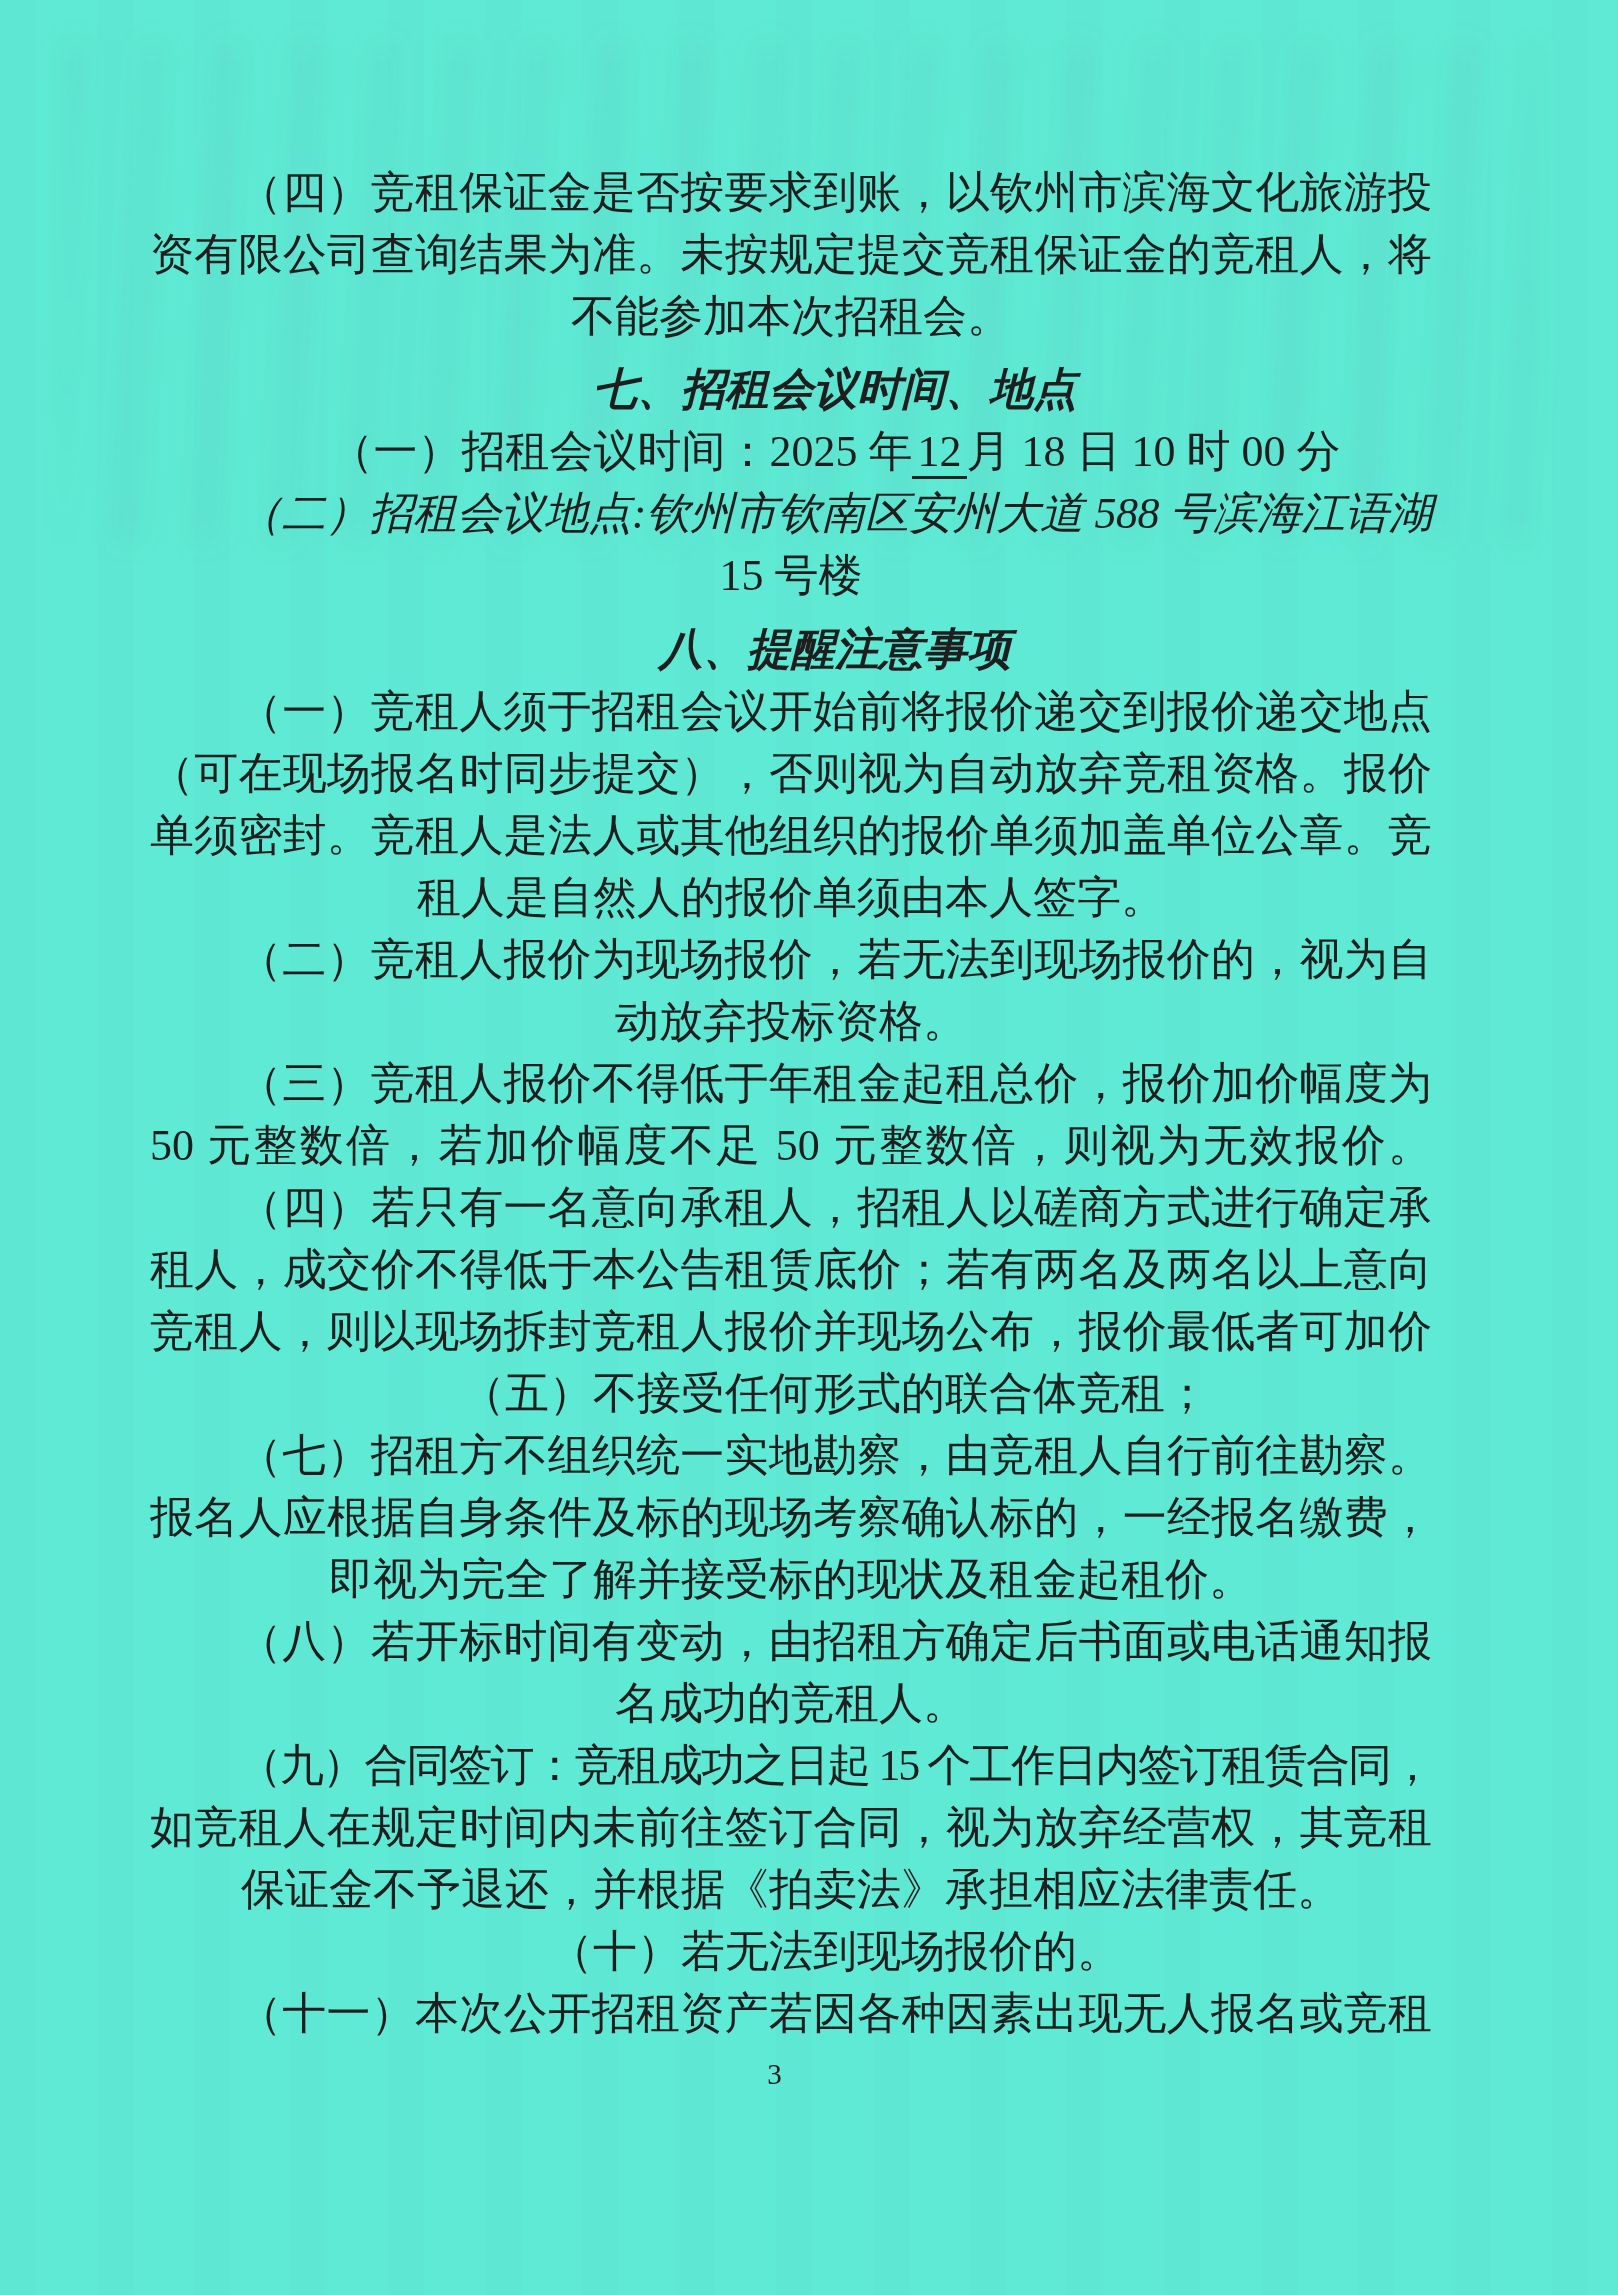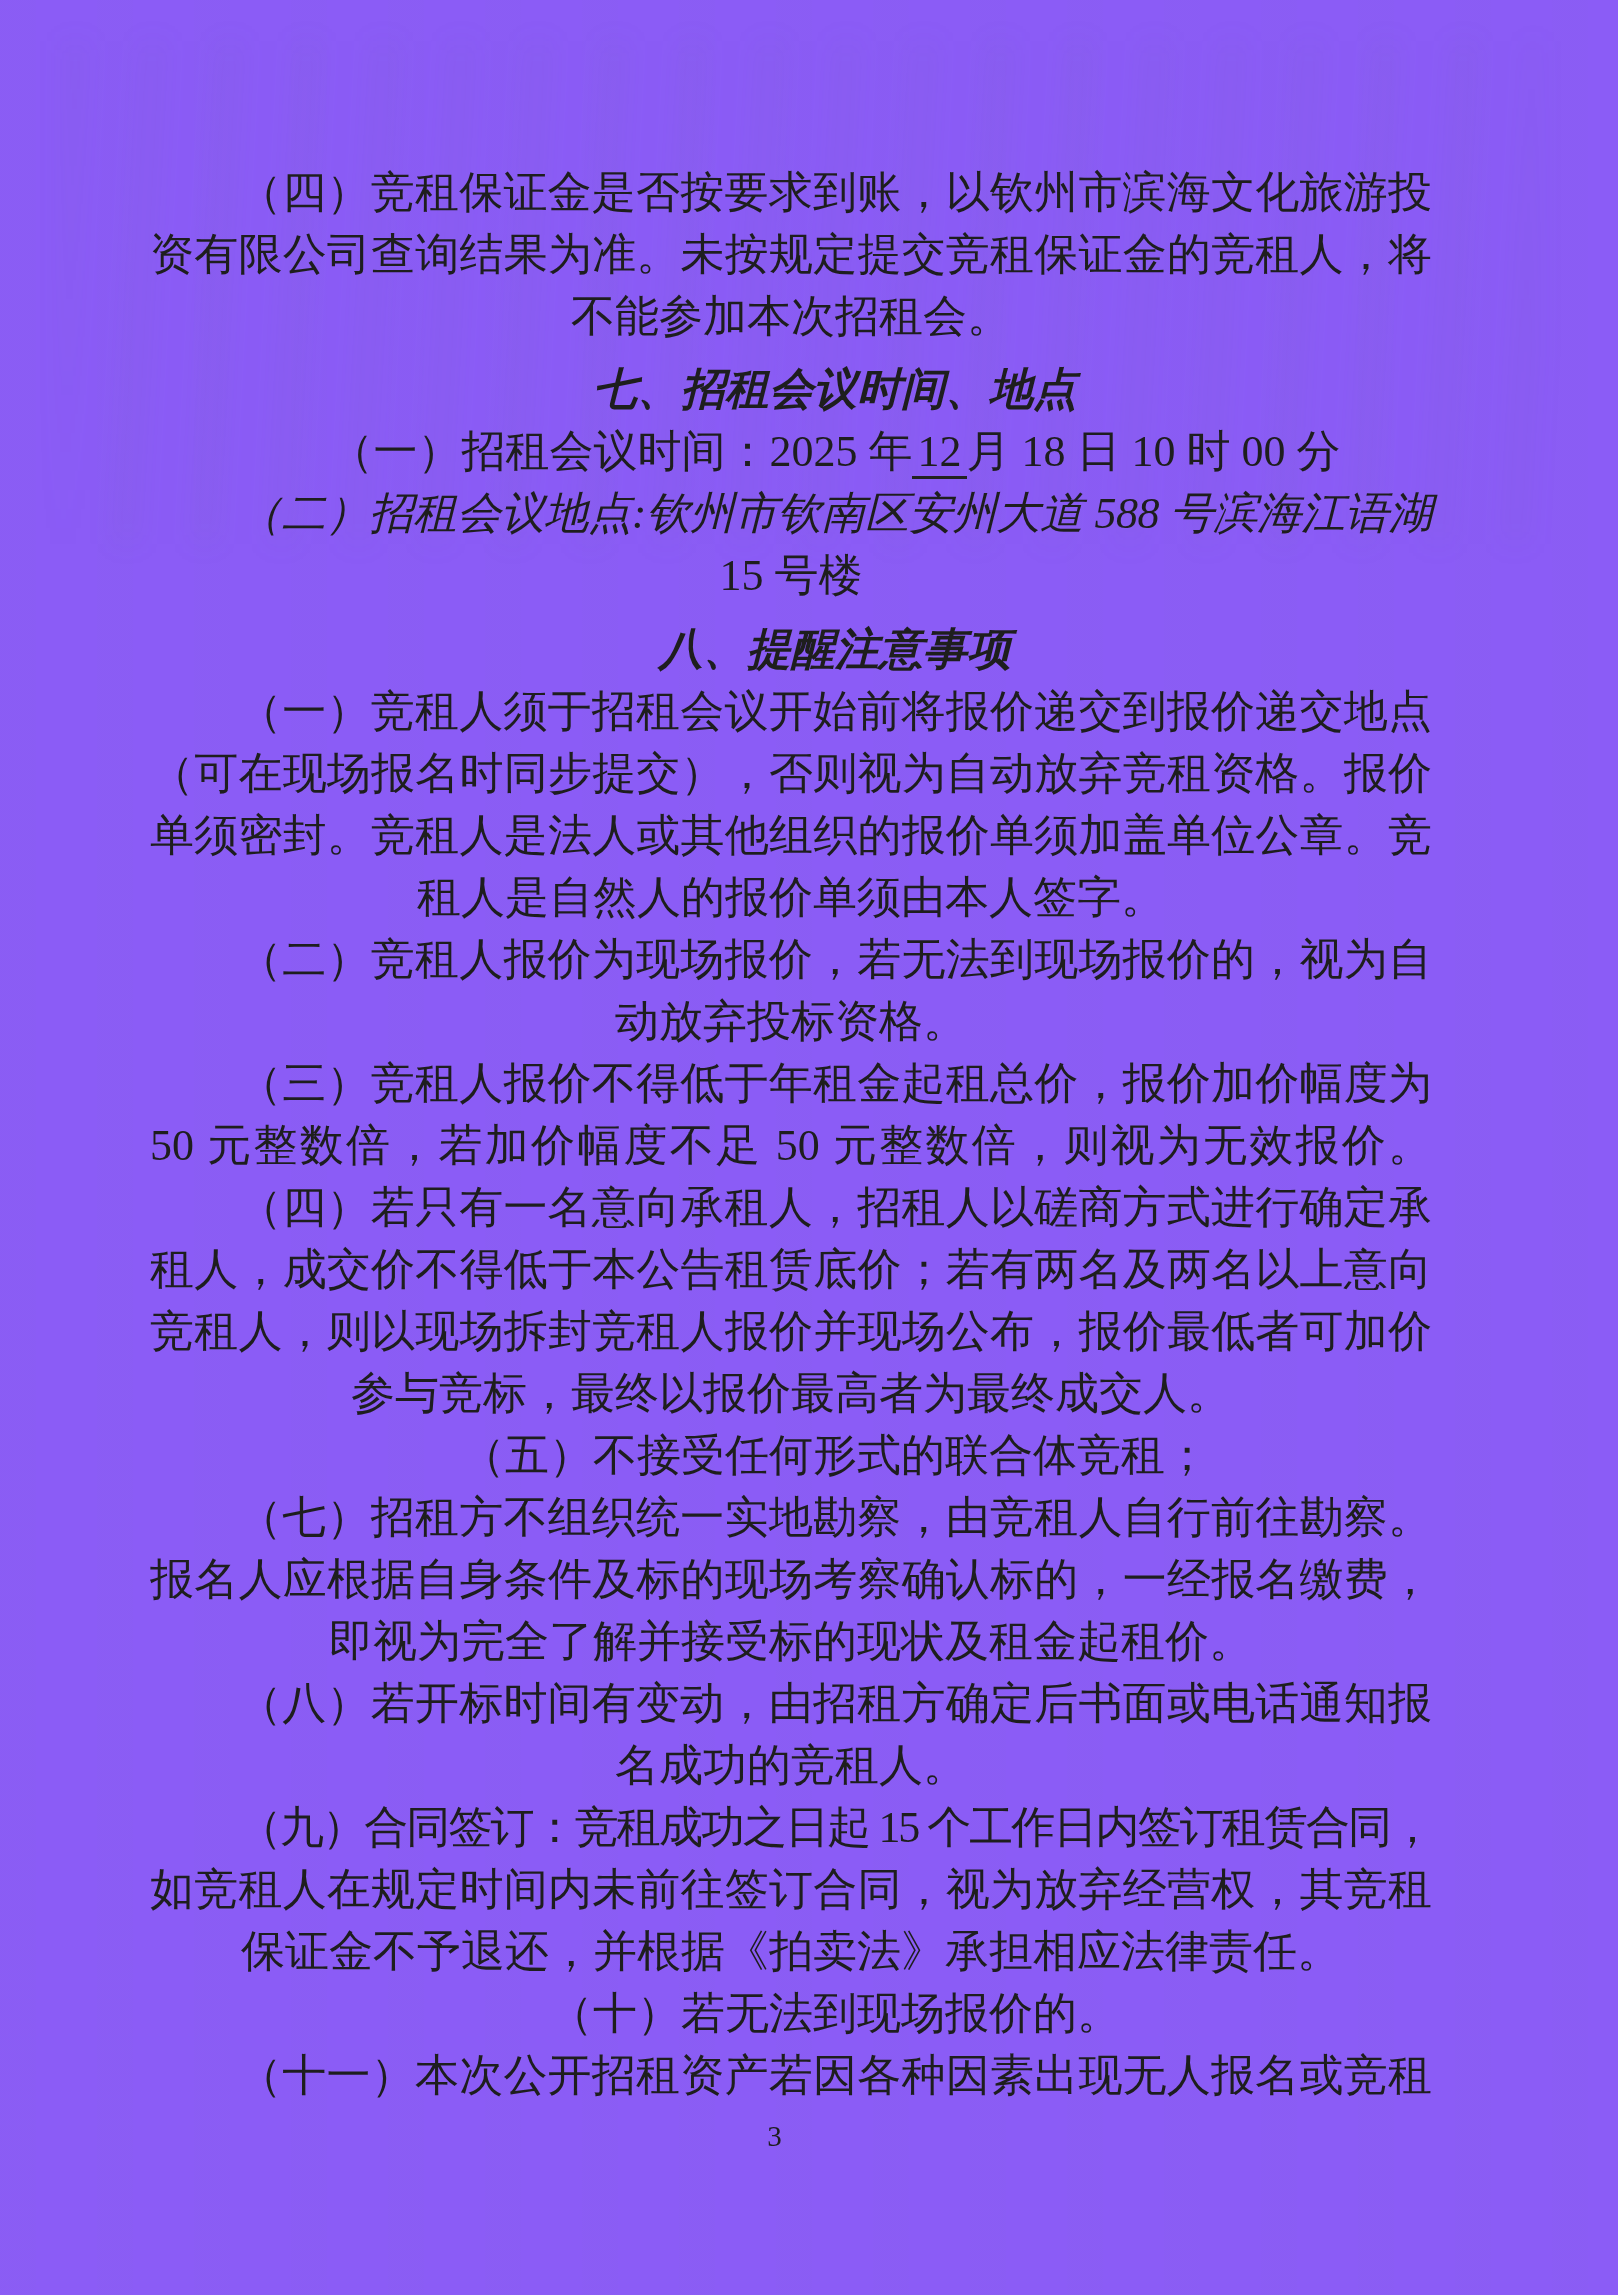--- a/index.html
+++ b/index.html
@@ -1,20 +1,20 @@
 <!DOCTYPE html>
 <html style="font-size:8.2px"><head>
 <meta charset="utf-8">
 <style>
   html, body { margin: 0; padding: 0; background: #e8e8e8; }
   .page {
     position: relative;
     width: 1619px;
     height: 2295px;
-    background: #8b5cf6;
+    background: #5eead4;
     overflow: hidden;
     font-family: "Liberation Serif", "DejaVu Serif", serif;
     color: #1e1e1e;
   }
   
   .bleed {
     position: absolute;
     top: 41px; left: 62px;
     width: 1477px; height: 503px;
     background: repeating-linear-gradient(
@@ -92,21 +92,20 @@
     <div class="ln jst">（可在现场报名时同步提交），否则视为自动放弃竞租资格。报价</div>
     <div class="ln jst">单须密封。竞租人是法人或其他组织的报价单须加盖单位公章。竞</div>
     <div class="ln">租人是自然人的报价单须由本人签字。</div>
     <div class="ln ind jst">（二）竞租人报价为现场报价，若无法到现场报价的，视为自</div>
     <div class="ln">动放弃投标资格。</div>
     <div class="ln ind jst">（三）竞租人报价不得低于年租金起租总价，报价加价幅度为</div>
     <div class="ln jst">50 元整数倍，若加价幅度不足 50 元整数倍，则视为无效报价。</div>
     <div class="ln ind jst">（四）若只有一名意向承租人，招租人以磋商方式进行确定承</div>
     <div class="ln jst">租人，成交价不得低于本公告租赁底价；若有两名及两名以上意向</div>
     <div class="ln jst">竞租人，则以现场拆封竞租人报价并现场公布，报价最低者可加价</div>
-    <div class="ln">参与竞标，最终以报价最高者为最终成交人。</div>
     <div class="ln ind">（五）不接受任何形式的联合体竞租；</div>
     <div class="ln ind jst">（七）招租方不组织统一实地勘察，由竞租人自行前往勘察。</div>
     <div class="ln jst">报名人应根据自身条件及标的现场考察确认标的，一经报名缴费，</div>
     <div class="ln">即视为完全了解并接受标的现状及租金起租价。</div>
     <div class="ln ind jst">（八）若开标时间有变动，由招租方确定后书面或电话通知报</div>
     <div class="ln">名成功的竞租人。</div>
     <div class="ln ind jst k4">（九）合同签订：竞租成功之日起 15 个工作日内签订租赁合同，</div>
     <div class="ln jst">如竞租人在规定时间内未前往签订合同，视为放弃经营权，其竞租</div>
     <div class="ln">保证金不予退还，并根据《拍卖法》承担相应法律责任。</div>
     <div class="ln ind">（十）若无法到现场报价的。</div>

